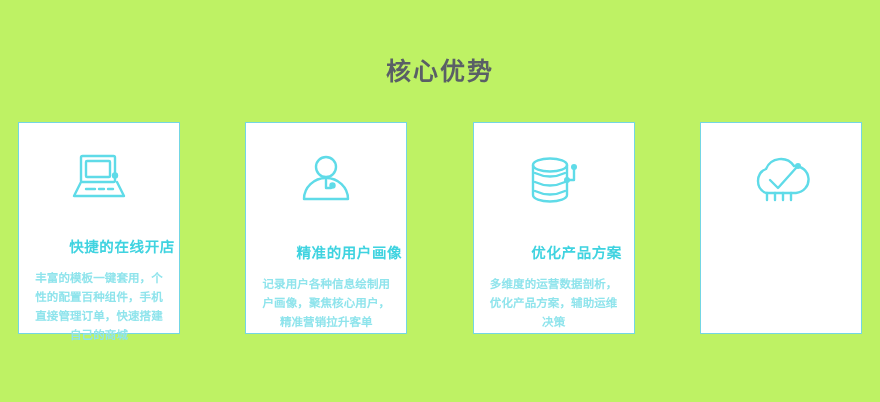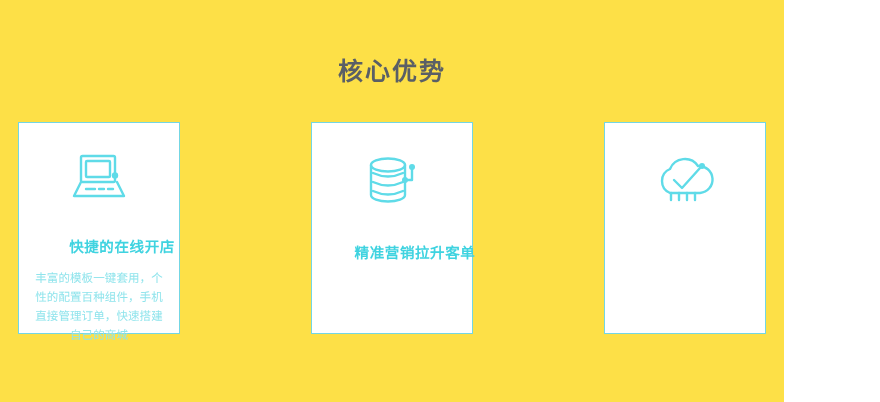--- a/index.html
+++ b/index.html
@@ -10,24 +10,24 @@
   }
   body {
     width: 880px;
     height: 402px;
     background: #ffffff;
     font-family: "DejaVu Sans", "Liberation Sans", sans-serif;
     overflow: hidden;
   }
 
   .section {
-    width: 784px;
+    width: 880px;
     height: 402px;
     position: relative;
-    background: #fde047;
+    background: #bef264;
   }
 
   .section-title {
     text-align: center;
     font-size: 25px;
     font-weight: bold;
     color: #5a5f66;
     letter-spacing: 2px;
     margin: 0;
     padding-top: 55px;
@@ -81,20 +81,21 @@
 
   .card-desc {
     font-size: 11.5px;
     color: #8fe4ec;
     line-height: 19px;
     text-align: center;
     margin-top: 12px;
     padding: 0 11px;
     letter-spacing: 0.1px;
     user-select: none;
+    font-weight: bold;
   }
 </style>
 </head>
 <body>
 
 <div class="section">
 
   <h2 class="section-title">核心优势</h2>
 
   <div class="cards-row">
@@ -108,36 +109,49 @@
           <path d="M11 31 L4 45 L54 45 L47 31"></path>
           <line x1="16" y1="38" x2="25" y2="38"></line>
           <line x1="29" y1="38" x2="34" y2="38"></line>
           <line x1="38" y1="38" x2="43" y2="38"></line>
         </svg>
       </div>
       <div class="card-title">快捷的在线开店</div>
       <div class="card-desc">丰富的模板一键套用，个性的配置百种组件，手机直接管理订单，快速搭建自己的商城</div>
     </div>
 
+    <div class="card">
+      <div class="card-icon">
+        <svg width="56" height="52" viewBox="0 0 56 52" fill="none" stroke="#5fdbe8" stroke-width="2.4" stroke-linecap="round" stroke-linejoin="round">
+          <circle cx="28" cy="13" r="10"></circle>
+          <path d="M6 45 A22 21 0 0 1 50 45 Z"></path>
+          <path d="M28 26 L28 34 L33 34"></path>
+          <circle cx="34.5" cy="31.5" r="3.2" fill="#5fdbe8" stroke="none"></circle>
+        </svg>
+      </div>
+      <div class="card-title">精准的用户画像</div>
+      <div class="card-desc">记录用户各种信息绘制用户画像，聚焦核心用户，精准营销拉升客单</div>
+    </div>
 
 
     <div class="card">
       <div class="card-icon">
         <svg width="56" height="52" viewBox="0 0 56 52" fill="none" stroke="#5fdbe8" stroke-width="2.4" stroke-linecap="round" stroke-linejoin="round">
           <ellipse cx="24" cy="11" rx="17" ry="6.5"></ellipse>
           <path d="M7 11 L7 41 A17 6.5 0 0 0 41 41 L41 11"></path>
           <path d="M9 19 Q24 26 39 19"></path>
           <path d="M9 28 Q24 35 39 28"></path>
           <path d="M9 37 Q24 44 39 37"></path>
           <path d="M41 26 L48 26 L48 14"></path>
           <circle cx="41" cy="26" r="3" fill="#5fdbe8" stroke="none"></circle>
           <circle cx="48" cy="13" r="3" fill="#5fdbe8" stroke="none"></circle>
         </svg>
       </div>
-      <div class="card-title">精准营销拉升客单</div>
+      <div class="card-title">优化产品方案</div>
+      <div class="card-desc">多维度的运营数据剖析，优化产品方案，辅助运维决策</div>
     </div>
 
     <div class="card">
       <div class="card-icon">
         <svg width="62" height="50" viewBox="0 0 62 50" fill="none" stroke="#5fdbe8" stroke-width="2.4" stroke-linecap="round" stroke-linejoin="round">
           <path d="M16 38 A13 13 0 0 1 16 14 A16 16 0 0 1 44 11 A12 12 0 0 1 46 38 Z"></path>
           <path d="M20 25 L28 33 L46 13"></path>
           <circle cx="48" cy="11" r="3" fill="#5fdbe8" stroke="none"></circle>
           <line x1="17" y1="38" x2="17" y2="45"></line>
           <line x1="25" y1="38" x2="25" y2="45"></line>

